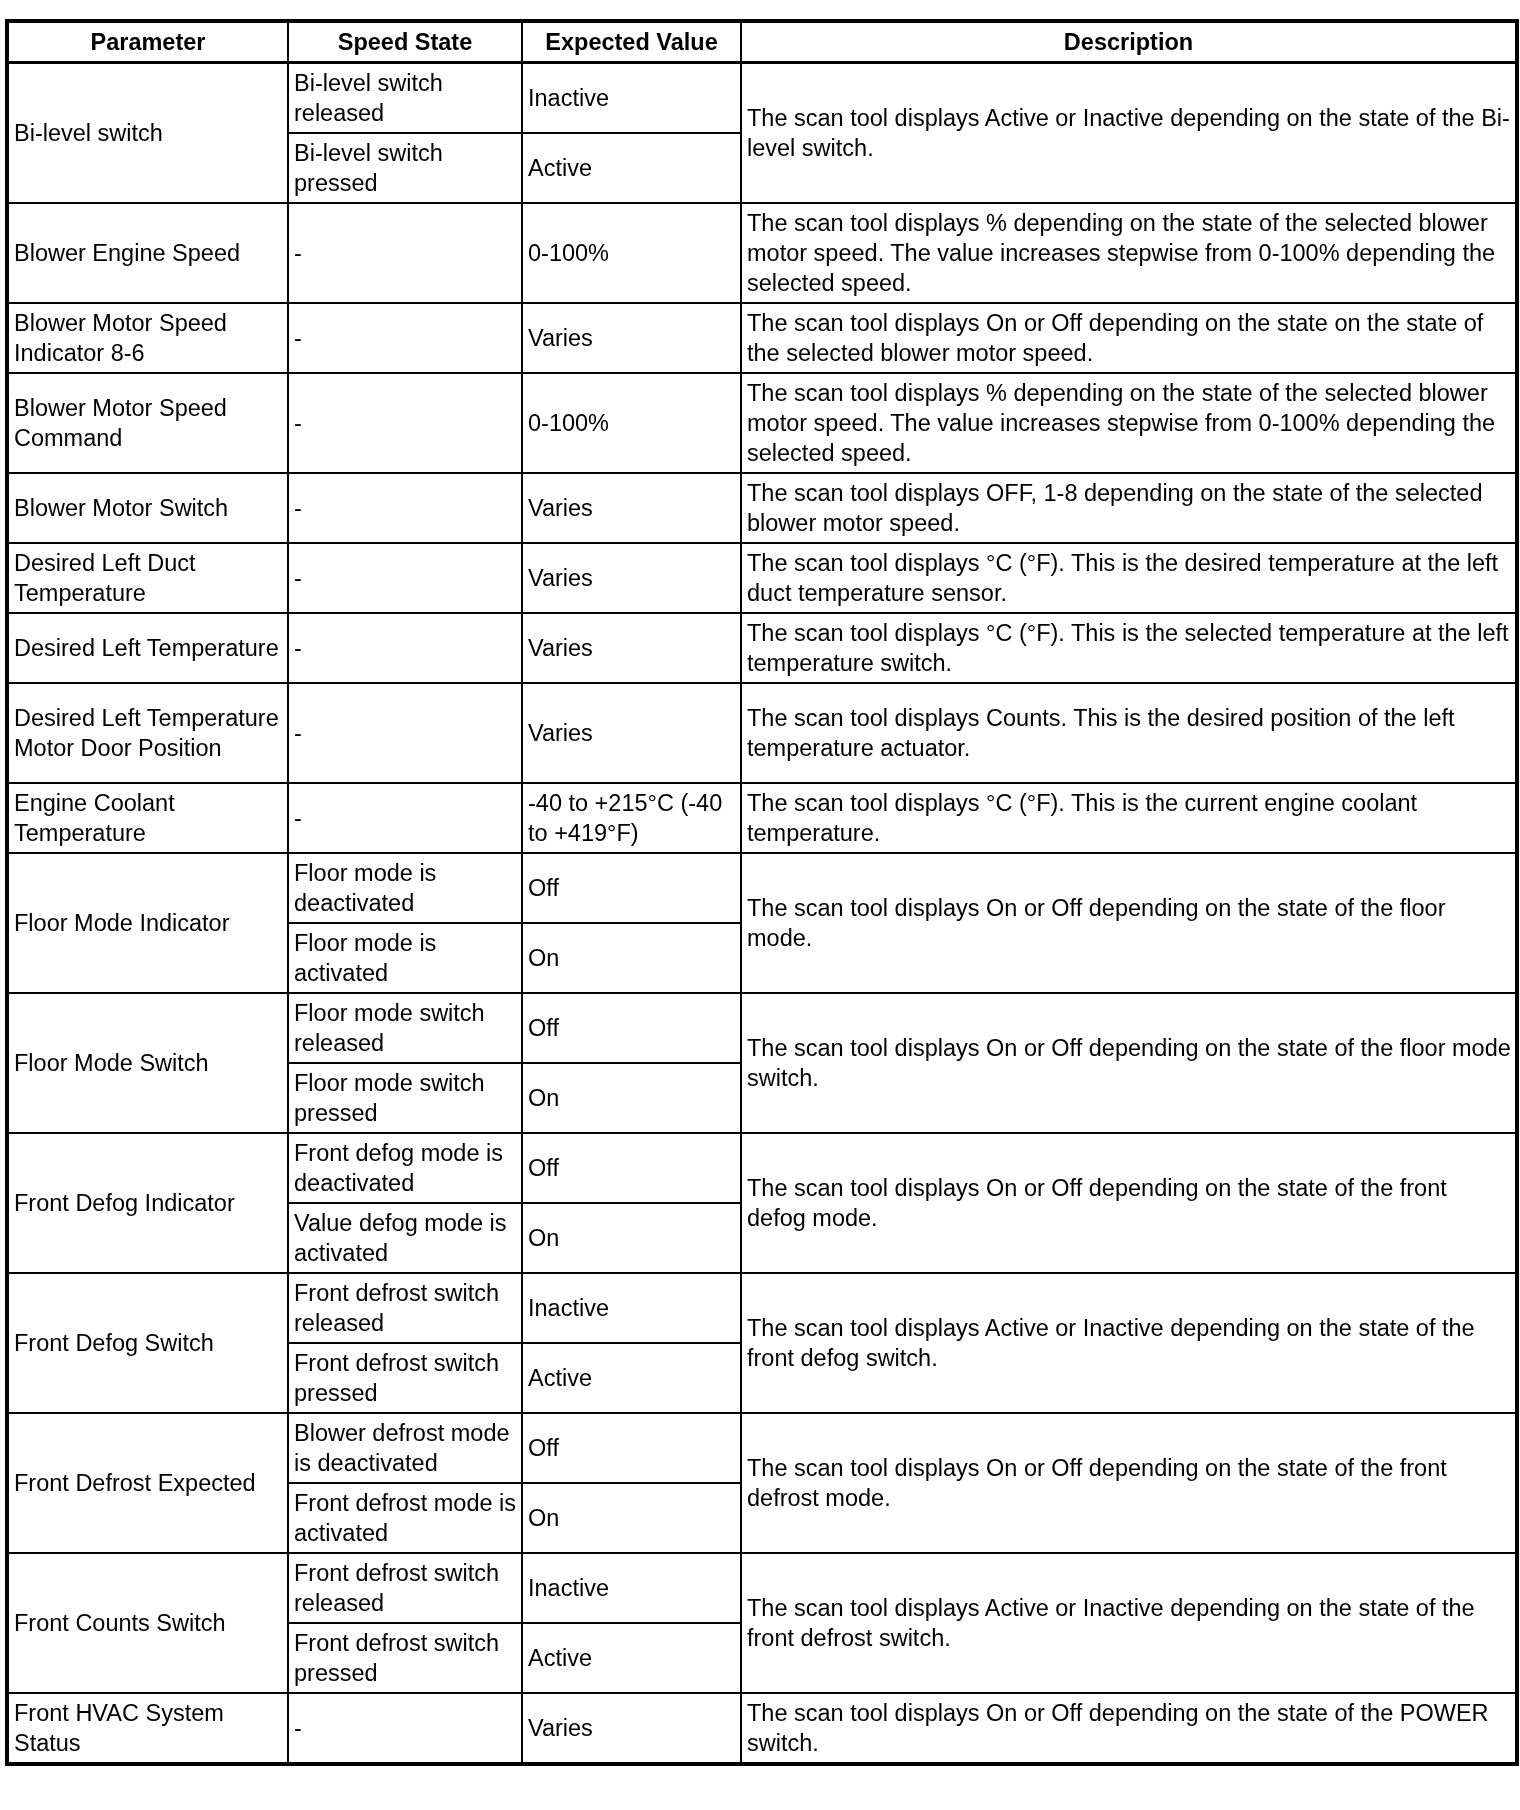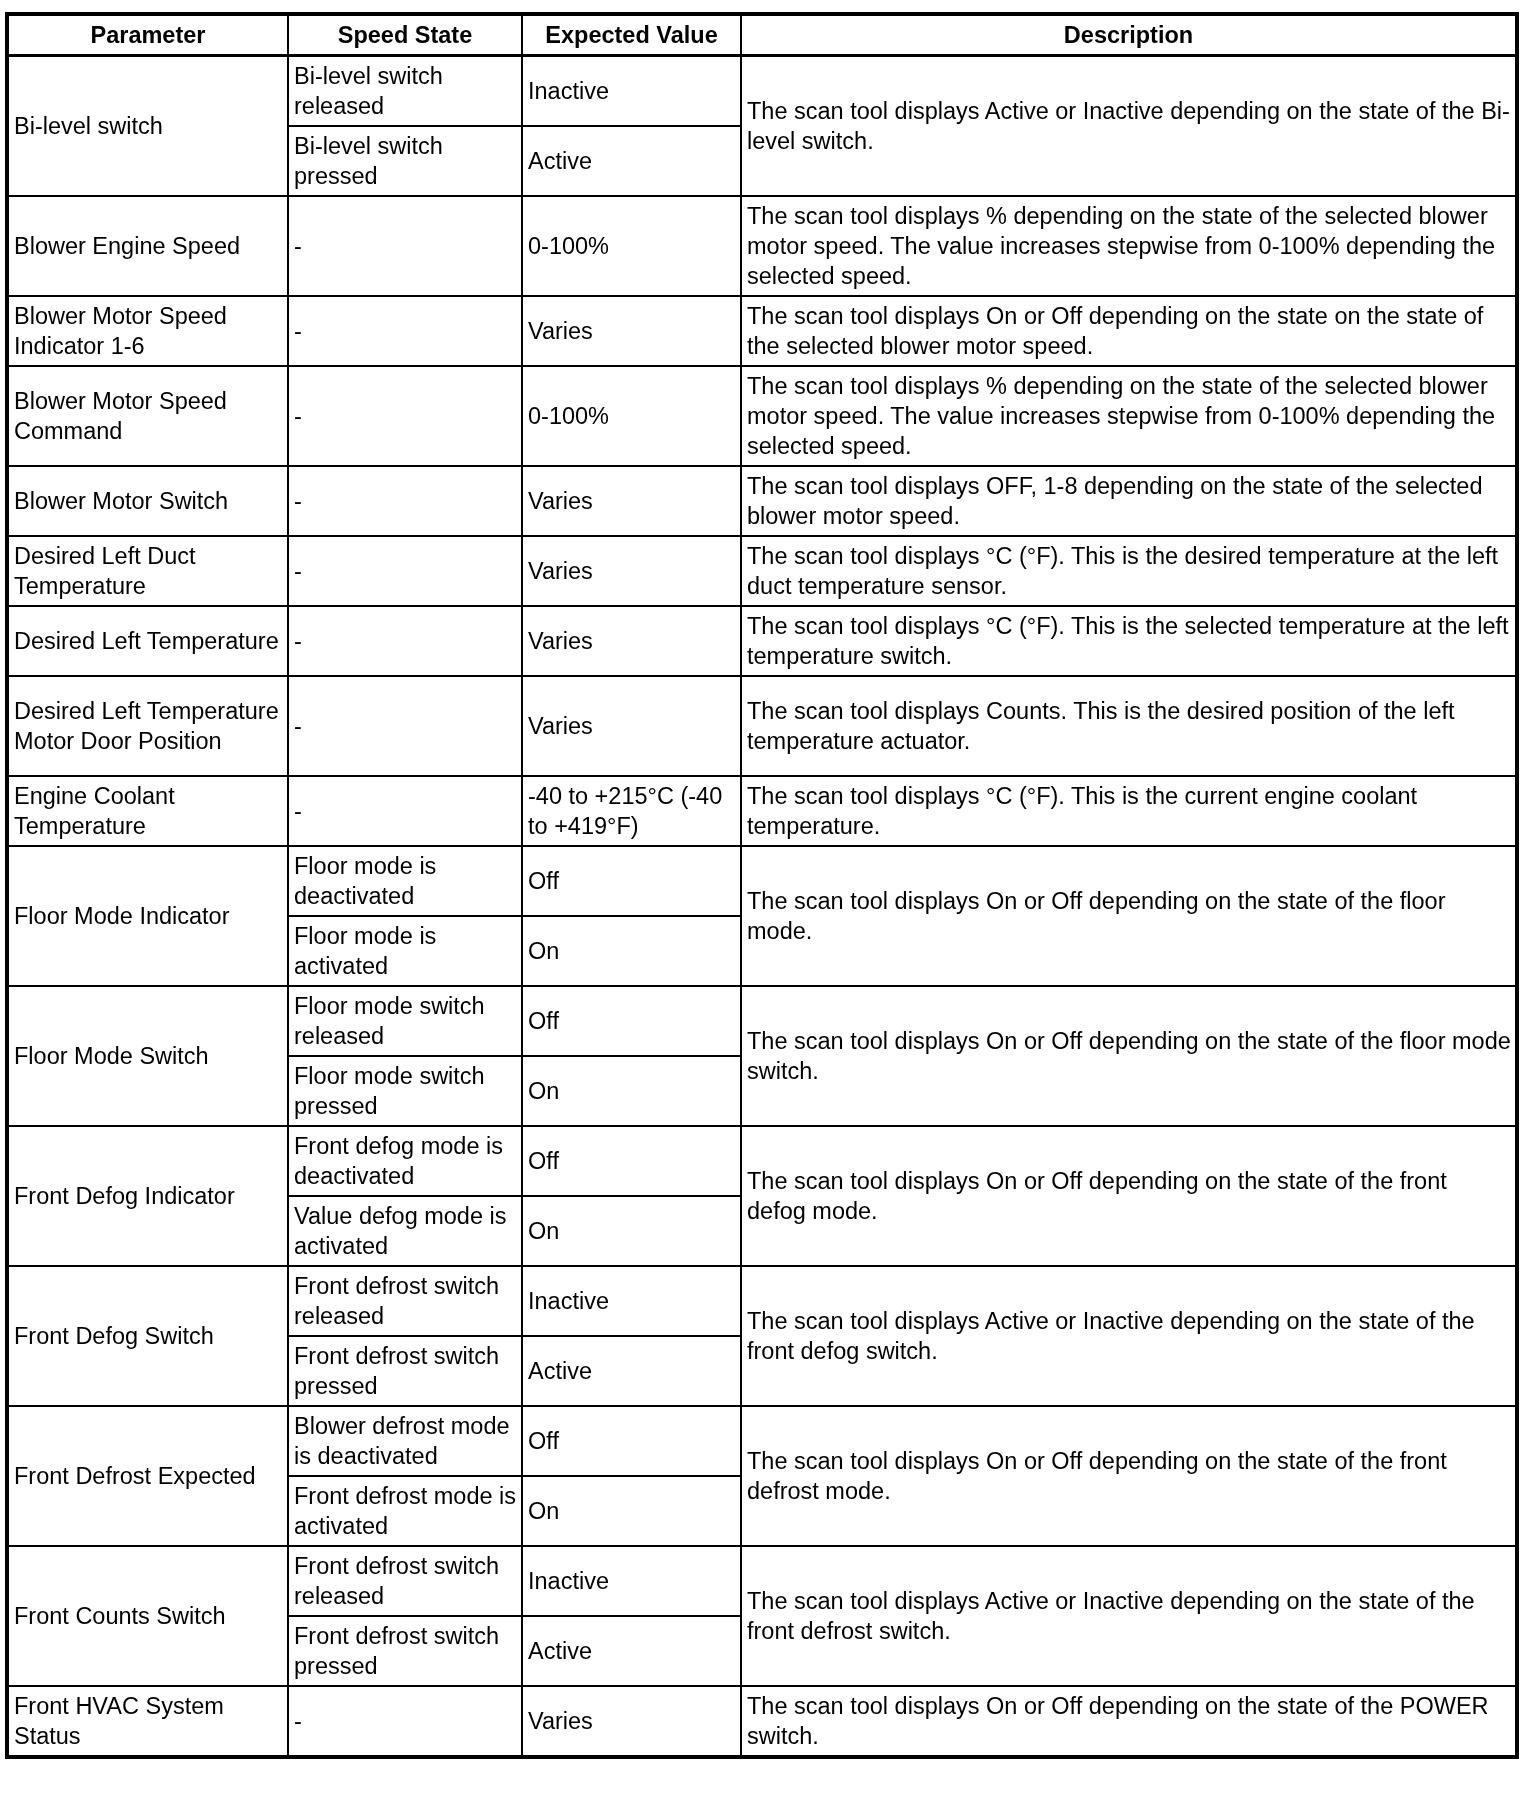--- a/index.html
+++ b/index.html
@@ -1,19 +1,19 @@
 <!DOCTYPE html>
 <html><head>
 <meta charset="utf-8">
 <style>
   html, body { margin: 0; padding: 0; background: #ffffff; }
   body { width: 1520px; height: 1810px; position: relative; overflow: hidden;
          font-family: "Liberation Sans", sans-serif; color: #000; }
   table.params {
-    position: absolute; left: 5px; top: 12px;
+    position: absolute; left: 5px; top: 19px;
     width: 1510px; border-collapse: collapse; table-layout: fixed;
     border: 4px solid #000;
     font-size: 23.5px; line-height: 30px;
   }
   table.params col.c1 { width: 281px; }
   table.params col.c2 { width: 234px; }
   table.params col.c3 { width: 219px; }
   table.params col.c4 { width: 776px; }
   table.params th {
     font-weight: bold; text-align: center; height: 38px;
@@ -60,21 +60,21 @@
     </tr>
 
     <tr class="h100">
       <td>Blower Engine Speed</td>
       <td>-</td>
       <td>0-100%</td>
       <td>The scan tool displays % depending on the state of the selected blower motor speed. The value increases stepwise from 0-100% depending the selected speed.</td>
     </tr>
 
     <tr class="h72">
-      <td>Blower Motor Speed Indicator 1-6</td>
+      <td>Blower Motor Speed Indicator 8-6</td>
       <td>-</td>
       <td>Varies</td>
       <td>The scan tool displays On or Off depending on the state on the state of the selected blower motor speed.</td>
     </tr>
 
     <tr class="h100">
       <td>Blower Motor Speed Command</td>
       <td>-</td>
       <td>0-100%</td>
       <td>The scan tool displays % depending on the state of the selected blower motor speed. The value increases stepwise from 0-100% depending the selected speed.</td>

